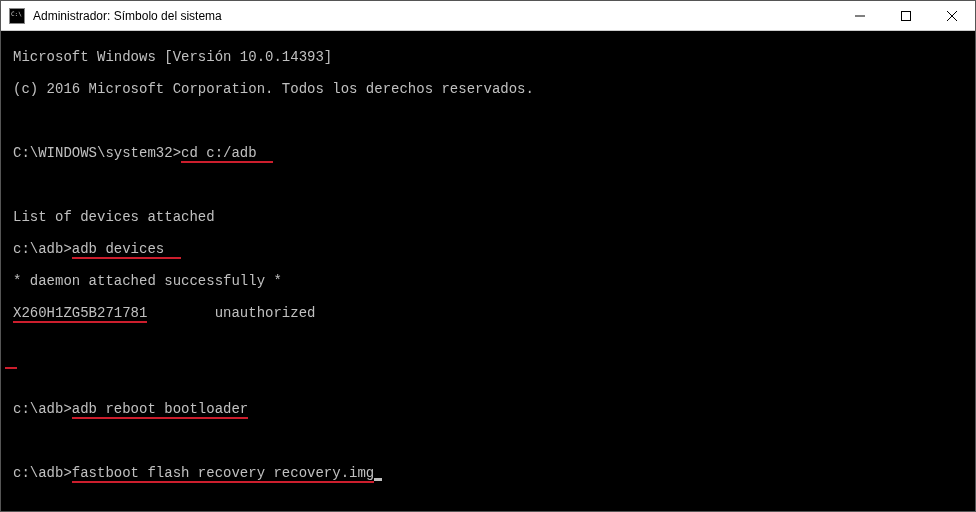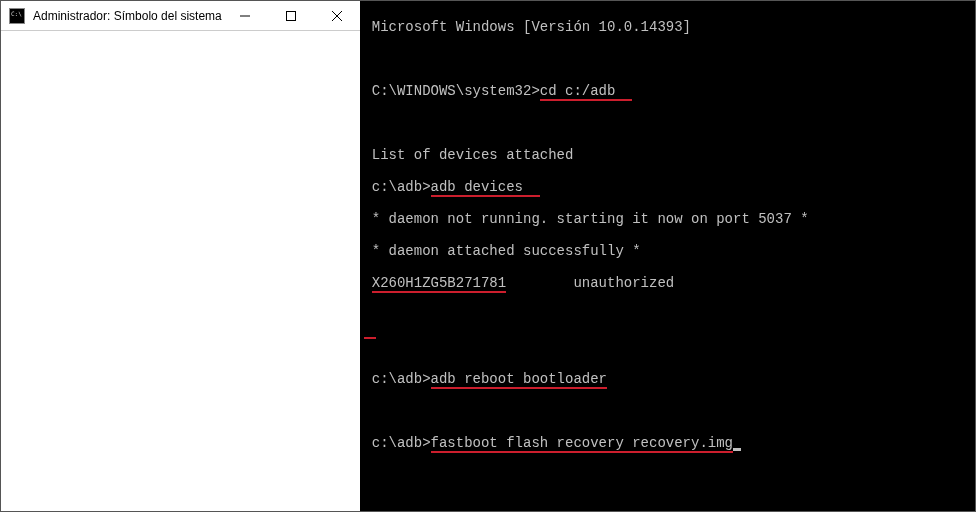--- a/index.html
+++ b/index.html
@@ -13,21 +13,21 @@
       width: 976px;
       height: 512px;
       overflow: hidden;
     }
     .window {
       width: 976px;
       height: 512px;
       background: #ffffff;
       border: 1px solid #555;
       display: flex;
-      flex-direction: row;
+      flex-direction: column;
     }
     .titlebar {
       height: 30px;
       background: #ffffff;
       display: flex;
       align-items: center;
       padding-left: 8px;
       border-bottom: 1px solid #ccc;
     }
     .sysicon {
@@ -138,26 +138,26 @@
         <svg width="10" height="10">
             <line class="wc-icon" x1="0" y1="0" x2="10" y2="10"></line>
             <line class="wc-icon" x1="10" y1="0" x2="0" y2="10"></line>
           </svg>
       </button>
     </div>
   </div>
 
   <div class="terminal">
 <span class="line">Microsoft Windows [Versión 10.0.14393]</span>
+<span class="line">(c) 2016 Microsoft Corporation. Todos los derechos reservados.</span>
 <span class="line"> </span>
 <span class="line"><span>C:\WINDOWS\system32&gt;</span><span class="underline-red">cd c:/adb</span><span class="underline-red-space">  </span></span>
 <span class="line"> </span>
 <span class="line">List of devices attached</span>
 <span class="line"><span>c:\adb&gt;</span><span class="underline-red">adb devices</span><span class="underline-red-space">  </span></span>
-<span class="line">* daemon not running. starting it now on port 5037 *</span>
 <span class="line">* daemon attached successfully *</span>
 <span class="line"><span class="underline-red">X260H1ZG5B271781</span><span>        unauthorized</span></span>
 <span class="line"> </span>
 <span class="line"> </span>
 <span class="line"><span>c:\adb&gt;</span><span class="underline-red">adb reboot bootloader</span></span>
 <span class="line"> </span>
 <span class="line"><span>c:\adb&gt;</span><span class="underline-red">fastboot flash recovery recovery.img</span><span class="cursor"></span></span>
     <div class="red-tick" style="top: 336px;"></div>
   </div>
 </div>

